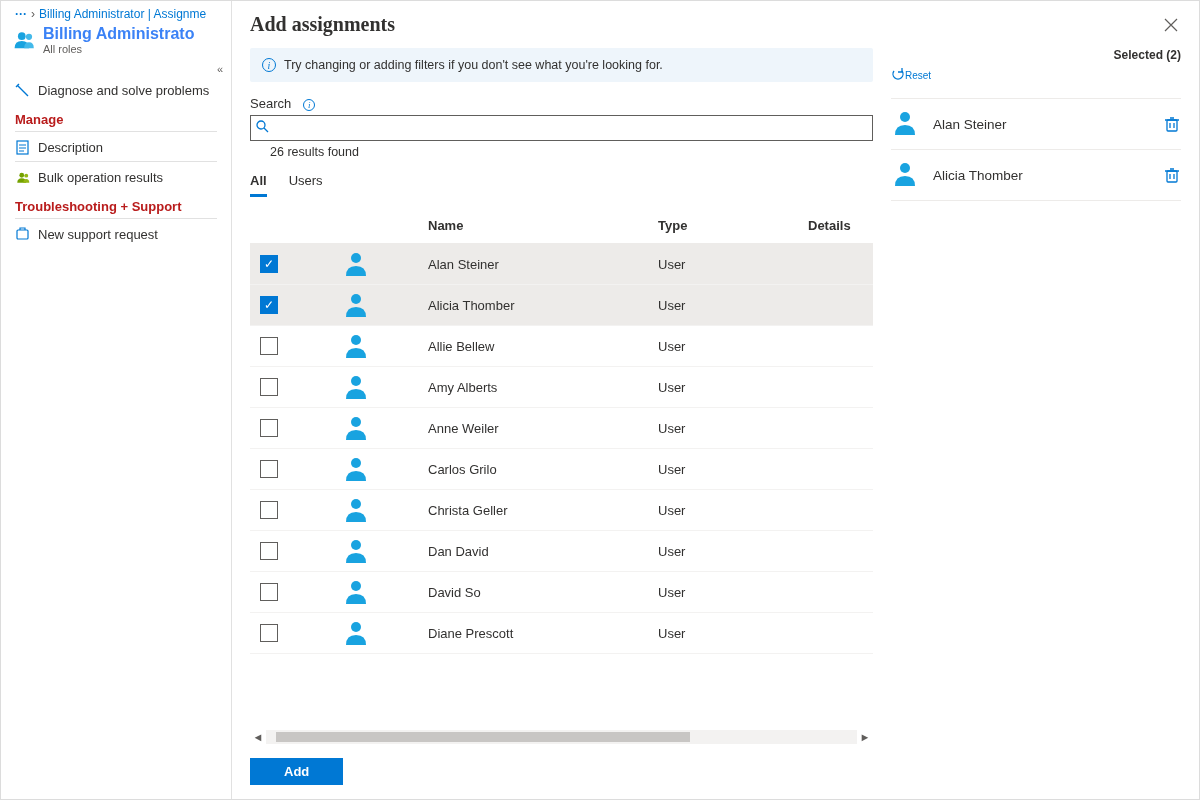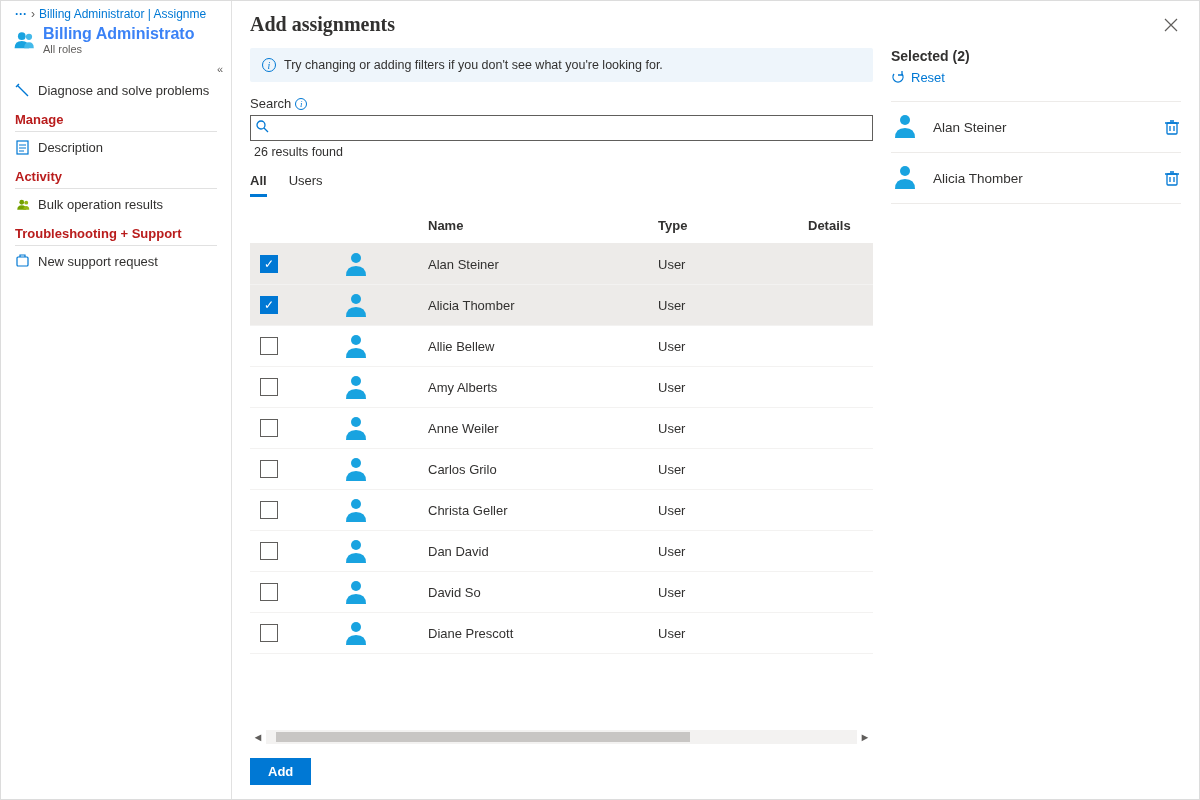--- a/index.html
+++ b/index.html
@@ -26,25 +26,25 @@
   .main-title { font-size:20px; font-weight:600; }
   .close-btn { width:20px; height:20px; display:flex; align-items:center; justify-content:center; cursor:pointer; color:#605e5c; }
   .main-body { display:flex; gap:18px; flex:1; min-height:0; }
   .center-pane { flex:1; display:flex; flex-direction:column; min-width:0; }
   .right-pane { width:290px; min-width:290px; }
 
   .info-bar { background:#eef5fb; color:#323130; border-radius:2px; padding:10px 12px; display:flex; align-items:center; gap:8px; font-size:12.5px; }
   .info-icon { width:14px; height:14px; border:1.2px solid #0078d4; border-radius:50%; color:#0078d4; display:inline-flex; align-items:center; justify-content:center; font-size:10px; font-style:italic; font-family:Georgia,serif; }
 
   .search-block { margin-top:14px; }
-  .search-label { font-size:13px; display:flex; align-items:center; gap:4px; margin-bottom:4px; }
+  .search-label { font-size:13px; display:flex; align-items:flex-end; gap:12px; margin-bottom:4px; }
   .search-field { position:relative; }
   .search-field input { width:100%; height:26px; padding:2px 6px 2px 26px; border:1px solid #605e5c; font-size:13px; }
   .search-field .sicon { position:absolute; left:6px; top:50%; transform:translateY(-50%); color:#0078d4; font-size:13px; pointer-events:none; }
-  .results-found { font-size:12.5px; color:#323130; margin-top:4px; margin-left:4px; }
+  .results-found { font-size:12.5px; color:#323130; margin-top:4px; margin-left:20px; }
 
   .tabs { display:flex; gap:22px; margin-top:14px; border-bottom:1px solid transparent; }
   .tab { font-size:13px; padding-bottom:6px; cursor:pointer; color:#323130; }
   .tab.active { font-weight:600; border-bottom:3px solid #0078d4; }
 
   .table-wrap { margin-top:10px; flex:1; display:flex; flex-direction:column; min-height:0; }
   .table-scroll { flex:1; overflow-y:auto; border-right:0; }
   .thead, .trow { display:grid; grid-template-columns:44px 46px 190px 110px 1fr; align-items:center;gap:40px; }
   .thead { padding:10px 0 10px 8px; font-weight:600; font-size:13px; color:#323130; border-bottom:1px solid #edebe9; }
   .trow { padding:6px 0 6px 8px; border-bottom:1px solid #f3f2f1; font-size:13px; }
@@ -54,24 +54,24 @@
   .chk.checked::after { content:"✓"; font-size:12px; line-height:1; }
   .avatar { width:28px; height:28px; }
   .avatar svg { width:28px; height:28px; display:block; }
 
   .hscroll { height:18px; display:flex; align-items:center; margin-top:4px; }
   .hscroll .arrow { width:16px; text-align:center; color:#605e5c; font-size:11px; }
   .hscroll .track { flex:1; height:14px; background:#f3f2f1; position:relative; }
   .hscroll .thumb { position:absolute; left:10px; top:2px; height:10px; width:70%; background:#c8c6c4; }
 
   .footer { margin-top:12px; }
-  .btn-primary { background:#0078d4; color:#fff; padding:6px 18px; font-size:13px; font-weight:600; cursor:pointer; border:none; }
-
-  .right-head { display:flex; align-items:center; gap:10px; font-size:14px; font-weight:600; padding-bottom:2px; }
-  .reset-link { display:flex; align-items:center; gap:6px; color:#0078d4; font-size:13px; cursor:pointer; margin-top:4px; }
+  .btn-primary { background:#0078d4; color:#fff; padding:6px 34px; font-size:13px; font-weight:600; cursor:pointer; border:none; }
+
+  .right-head { display:flex; align-items:center; gap:10px; font-size:12px; font-weight:600; padding-bottom:2px;justify-content:flex-end; }
+  .reset-link { display:flex; align-items:center; gap:0; color:#0078d4; font-size:10px; cursor:pointer; margin-top:4px; }
   .sel-list { margin-top:16px; border-top:1px solid #edebe9; }
   .sel-item { display:flex; align-items:center; gap:12px; padding:10px 0; border-bottom:1px solid #edebe9; }
   .sel-item .avatar { width:30px; height:30px; }
   .sel-item .sname { flex:1; font-size:13.5px; color:#323130; }
   .del-icon { width:18px; height:18px; color:#0078d4; cursor:pointer; }
   
   
   .table-scroll::-webkit-scrollbar { width:14px; }
   .table-scroll::-webkit-scrollbar-thumb { background:#c8c6c4; }
   .table-scroll::-webkit-scrollbar-track { background:#f3f2f1; }
@@ -130,21 +130,20 @@
           <div class="section-border"></div>
           <div class="nav-item">
             <span class="ni-icon">
               <svg width="13" height="15" viewBox="0 0 13 15">
                 <rect x="1" y="1" width="11" height="13" fill="none" stroke="#0078d4" stroke-width="1.2"></rect>
                 <path d="M3 5 L10 5 M3 8 L10 8 M3 11 L8 11" stroke="#0078d4" stroke-width="1"></path>
               </svg>
             </span>
             <span>Description</span>
           </div>
-          <div class="section">Activity</div>
           <div class="section-border"></div>
           <div class="nav-item">
             <span class="ni-icon" style="filter: hue-rotate(240deg) saturate(1.2);">
               <svg viewBox="0 0 20 18" width="15" height="15">
                 <use href="#people-shape"></use>
               </svg>
             </span>
             <span>Bulk operation results</span>
           </div>
           <div class="section">Troubleshooting + Support</div>

